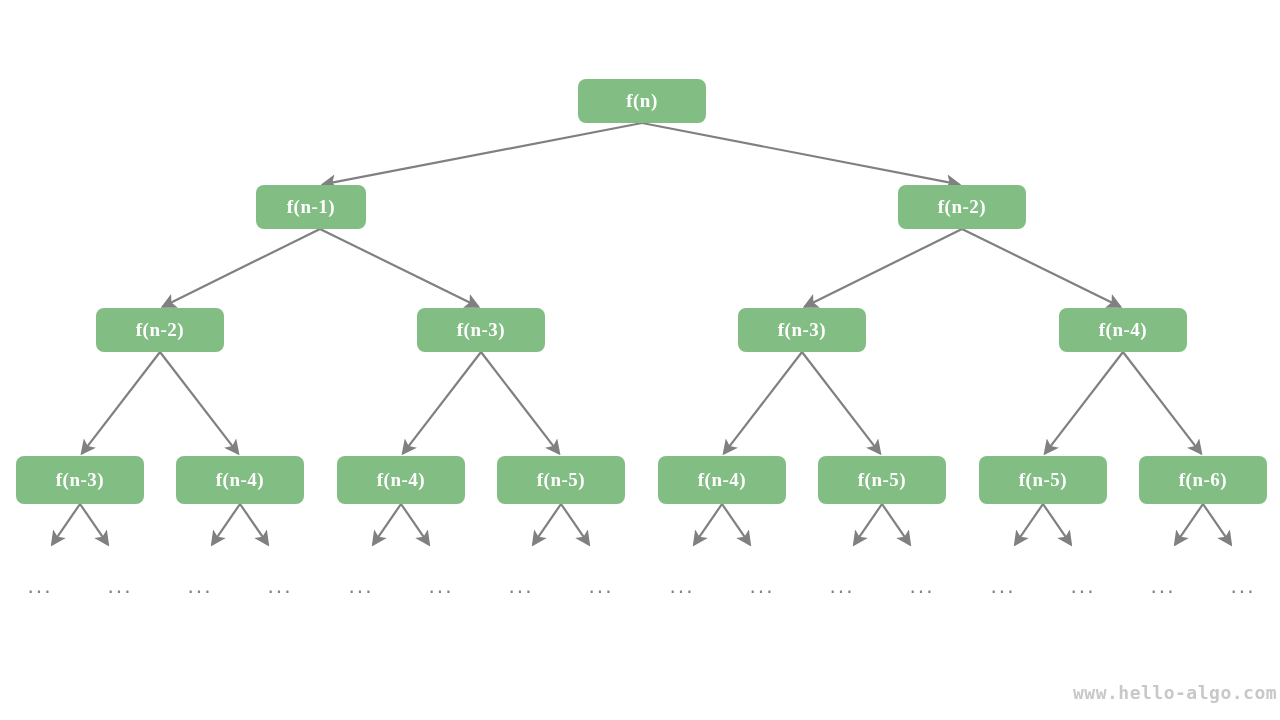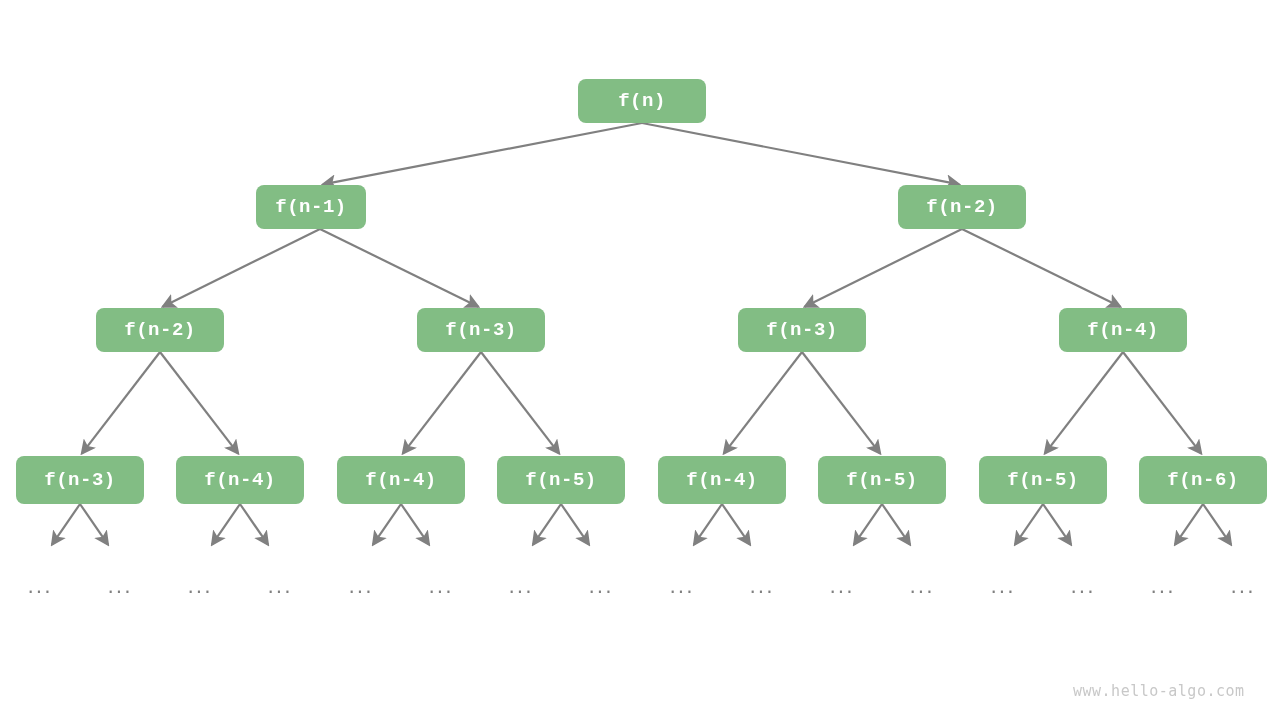--- a/index.html
+++ b/index.html
@@ -24,43 +24,44 @@
   }
   .node {
     position: absolute;
     box-sizing: border-box;
     display: flex;
     align-items: center;
     justify-content: center;
     background: #82bd84;
     border-radius: 8px;
     color: #ffffff;
-    font-family: Liberation Mono, monospace;
+    font-family: Liberation Serif, serif;
     font-size: 19px;
     font-weight: bold;
     letter-spacing: 0.5px;
     white-space: nowrap;
   }
   .ellipsis {
     position: absolute;
     color: #808080;
     font-family: "DejaVu Sans", "Liberation Sans", sans-serif;
     font-size: 20px;
     line-height: 1;
     letter-spacing: 2px;
     transform: translate(-50%, -50%);
     white-space: nowrap;
   }
   #watermark {
     position: absolute;
     color: #c8c8c8;
     font-family: "DejaVu Sans Mono", "Liberation Mono", monospace;
-    font-size: 15px;
+    font-size: 18px;
     letter-spacing: 0.5px;
     white-space: nowrap;
+    font-weight: bold;
   }
 </style>
 </head>
 <body>
 
 <div id="canvas" style="background: rgb(255, 255, 255);">
 
   <svg id="edge-layer" viewBox="0 0 1280 720" xmlns="http://www.w3.org/2000/svg">
     <defs>
       <marker id="arrowhead" markerWidth="7" markerHeight="7" refX="6" refY="3.5" orient="auto" markerUnits="strokeWidth">

